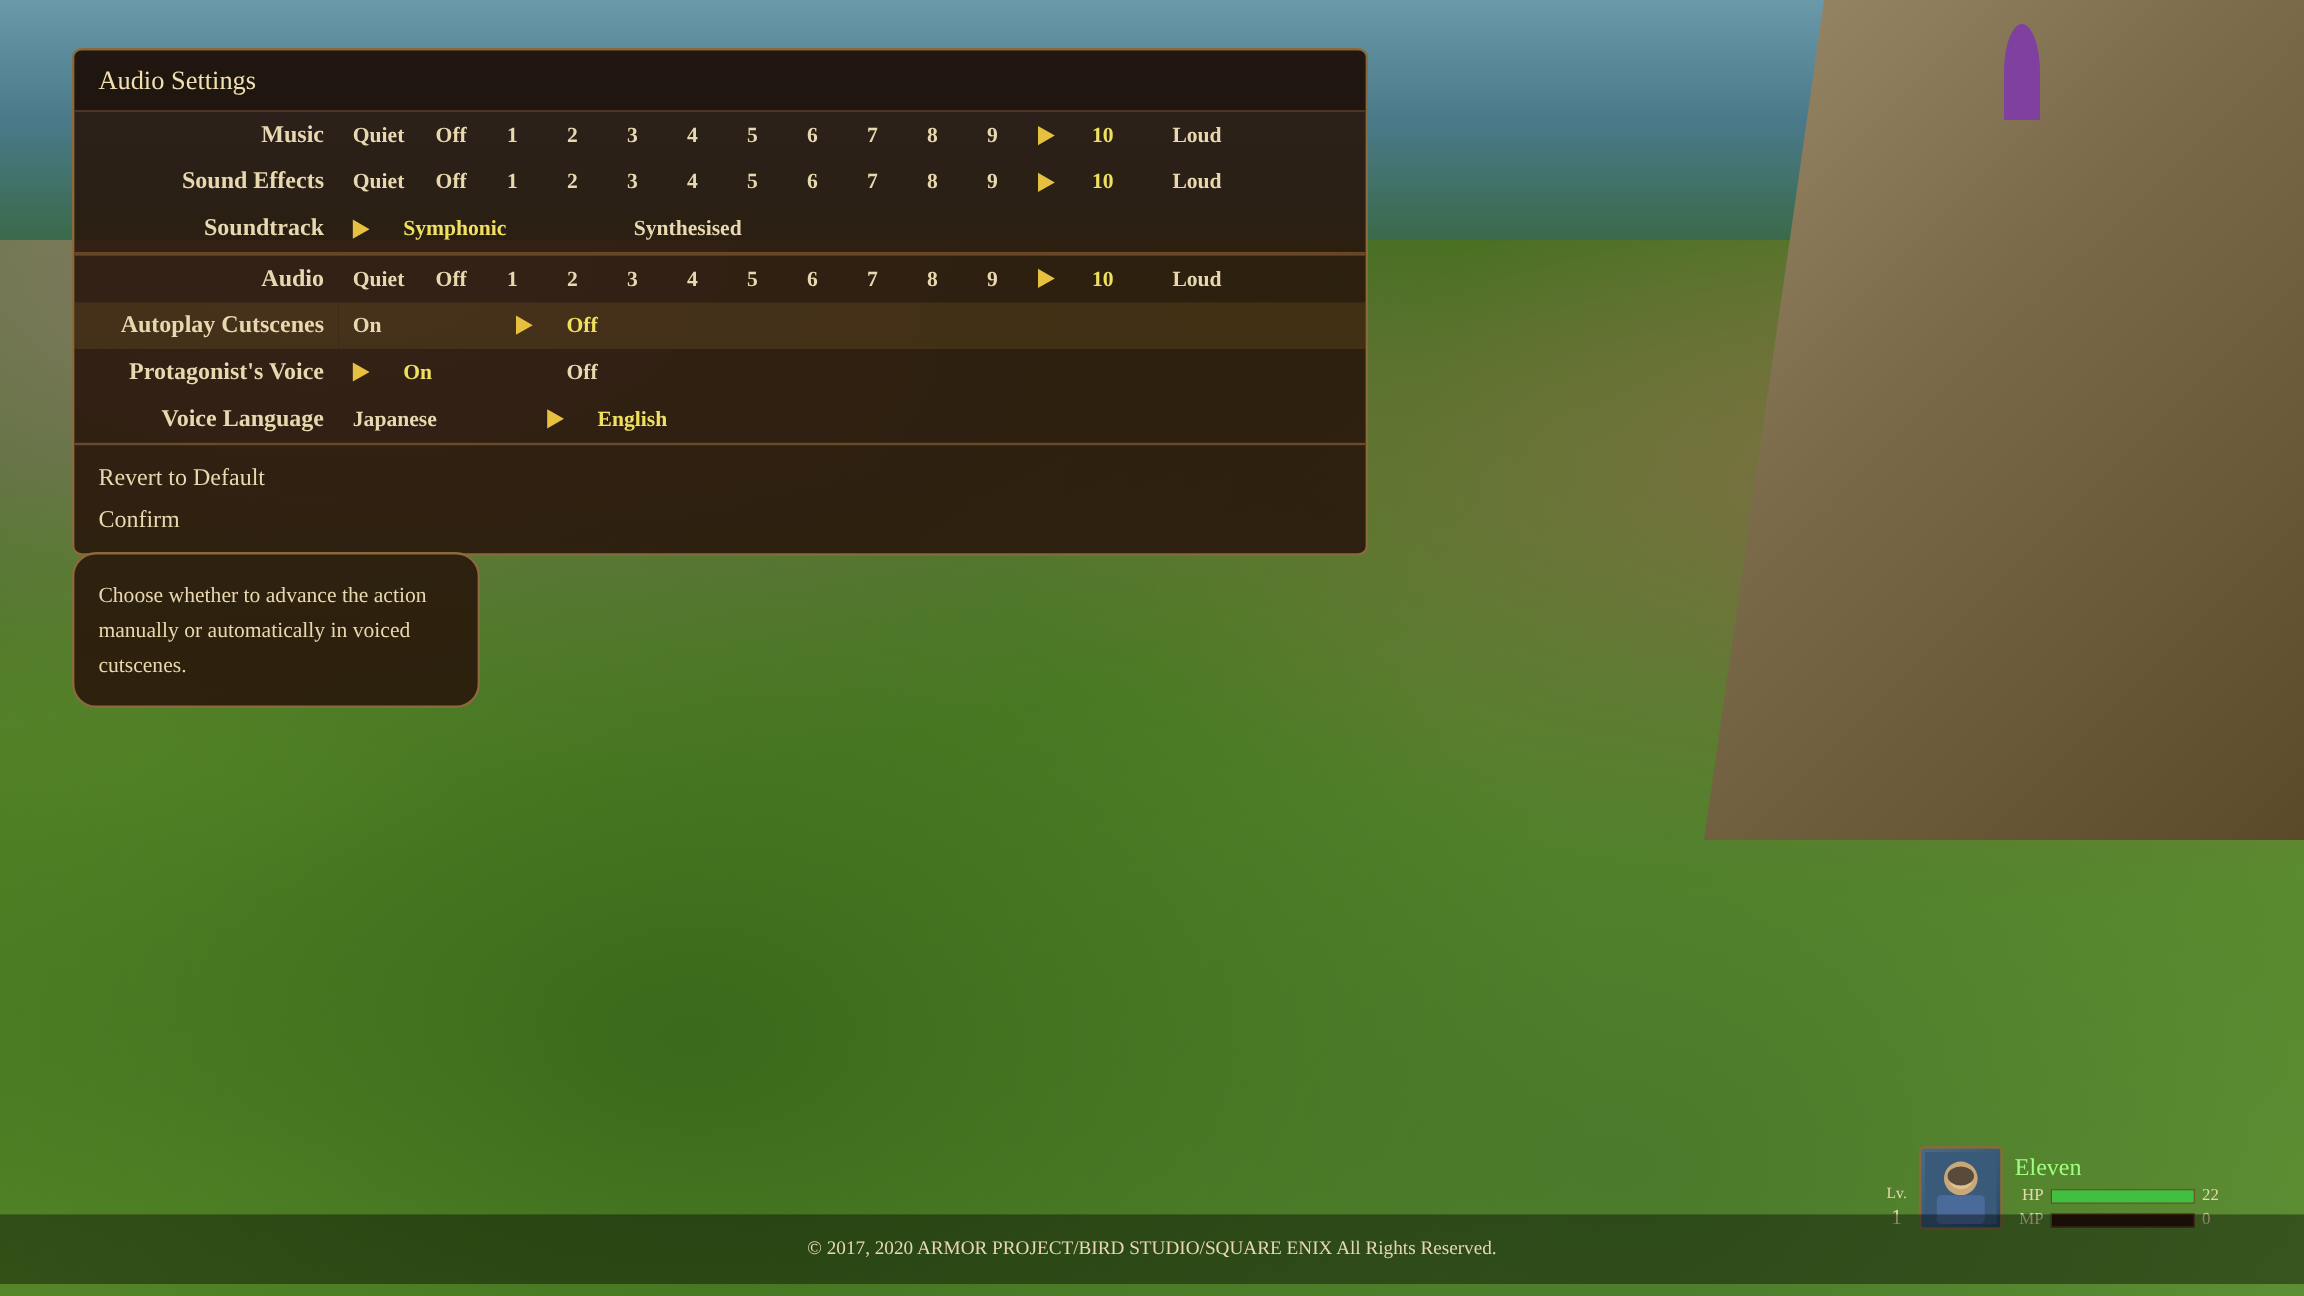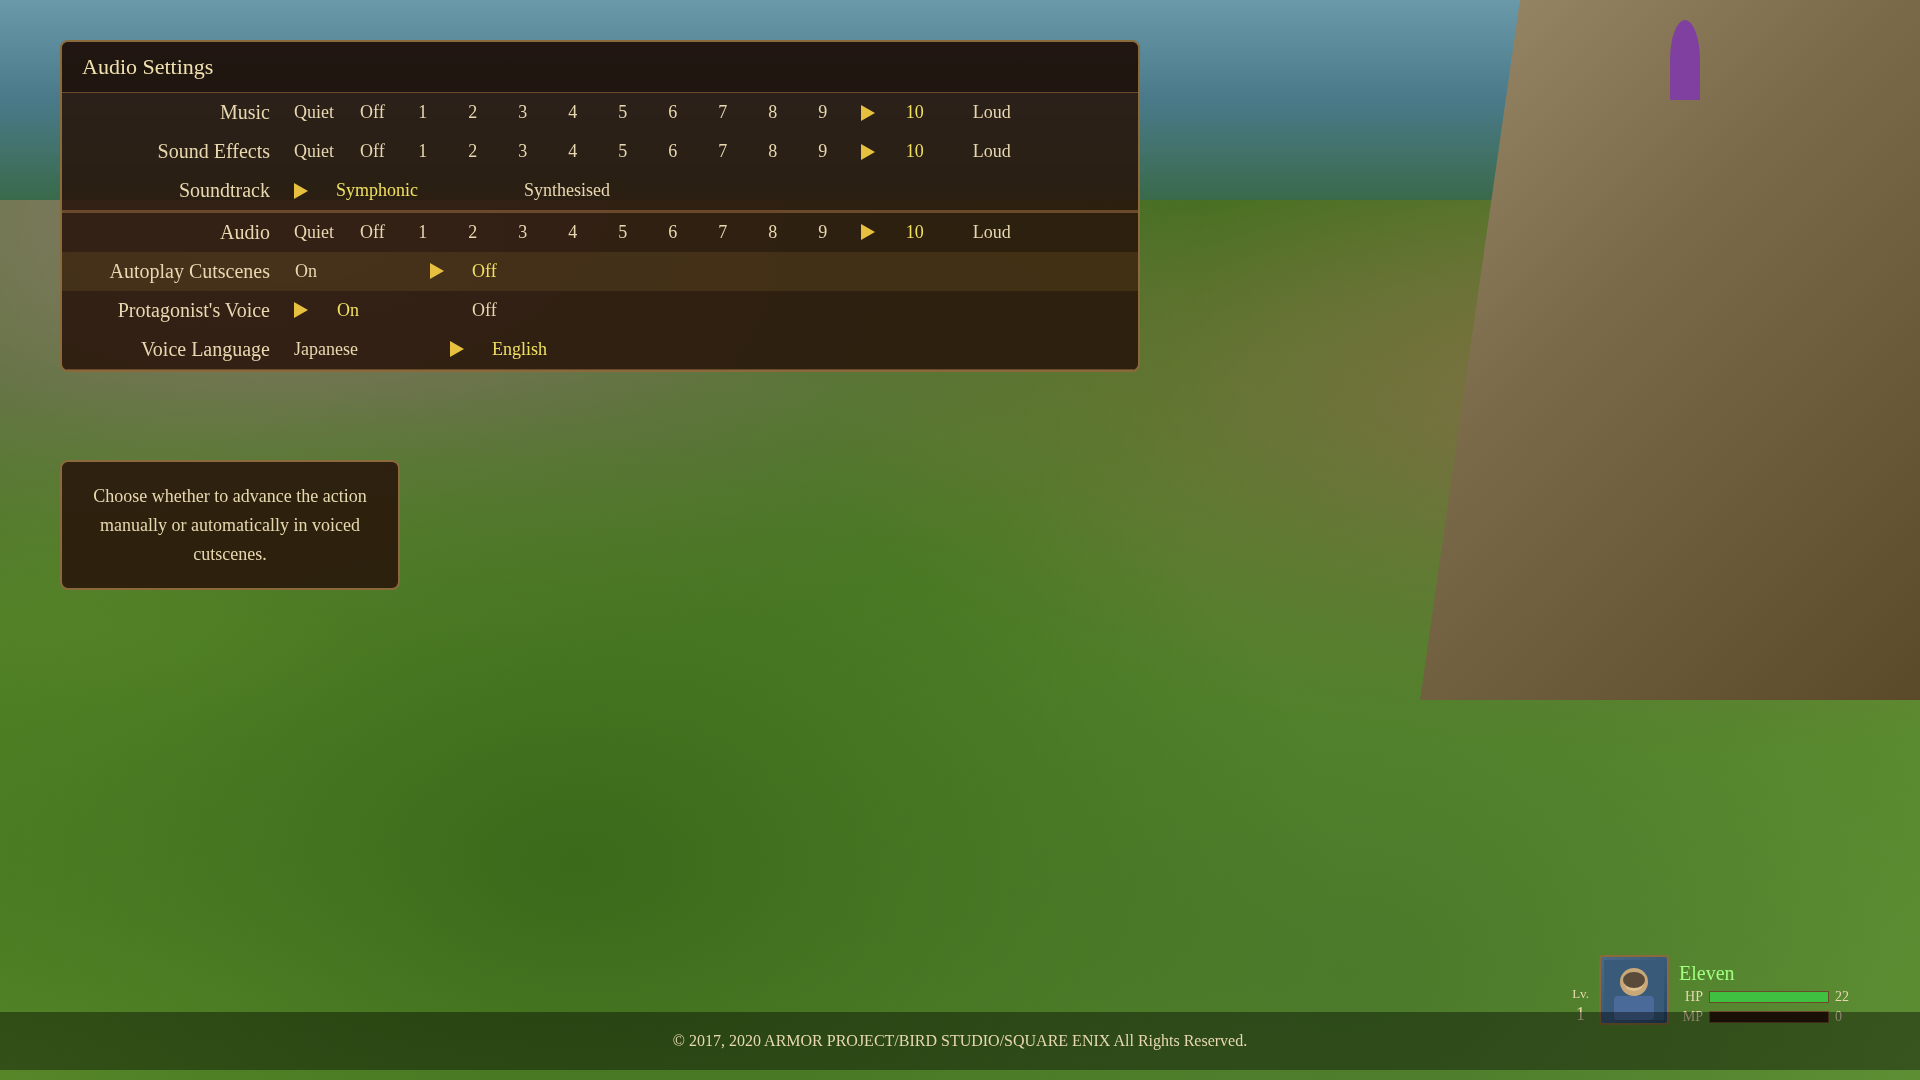--- a/index.html
+++ b/index.html
@@ -88,20 +88,21 @@
 
     
     .settings-table {
       width: 100%;
       border-collapse: collapse;
     }
 
     .settings-table td {
       padding: 8px 12px;
       vertical-align: middle;
+      font-weight: bold;
     }
 
     .setting-label {
       text-align: right;
       font-size: 20px;
       color: #e8d8b0;
       width: 220px;
       padding-right: 20px;
     }
 
@@ -147,26 +148,25 @@
     }
 
     
     .info-box {
       position: absolute;
       top: 460px;
       left: 60px;
       width: 340px;
       background: rgba(40, 20, 10, 0.88);
       border: 2px solid #8a6a3a;
-      border-radius: 8px;
+      border-radius: 20px;
       padding: 20px;
       color: #e8d8b0;
       font-size: 18px;
       line-height: 1.6;
-      text-align: center;
     }
 
     
     .hud {
       position: absolute;
       bottom: 55px;
       right: 60px;
       display: flex;
       align-items: flex-end;
       gap: 10px;
@@ -394,20 +394,24 @@
           <span class="val-item">Japanese</span>
           <span style="display:inline-block; width:40px;"></span>
           <span class="arrow-indicator"></span>
           <span class="val-item selected">English</span>
         </div>
       </td>
     </tr>
   </tbody>
     </table>
 
+  <div class="bottom-section">
+    <button class="bottom-btn" style="background:none; border:none; cursor:pointer; color:#e8d8b0; font-family:Georgia,'Times New Roman',serif; font-size:20px; text-align:left; padding: 6px 0;">Revert to Default</button>
+    <button class="bottom-btn" style="background:none; border:none; cursor:pointer; color:#e8d8b0; font-family:Georgia,'Times New Roman',serif; font-size:20px; text-align:left; padding: 6px 0;">Confirm</button>
+  </div>
 </div>
 
 <div class="info-box">
   <span>Choose whether to advance the action manually or automatically in voiced cutscenes.</span>
 </div>
 
 <div class="hud">
   <div class="lv-box">
     <span class="lv-label">Lv.</span>
     <span class="lv-val">1</span>

